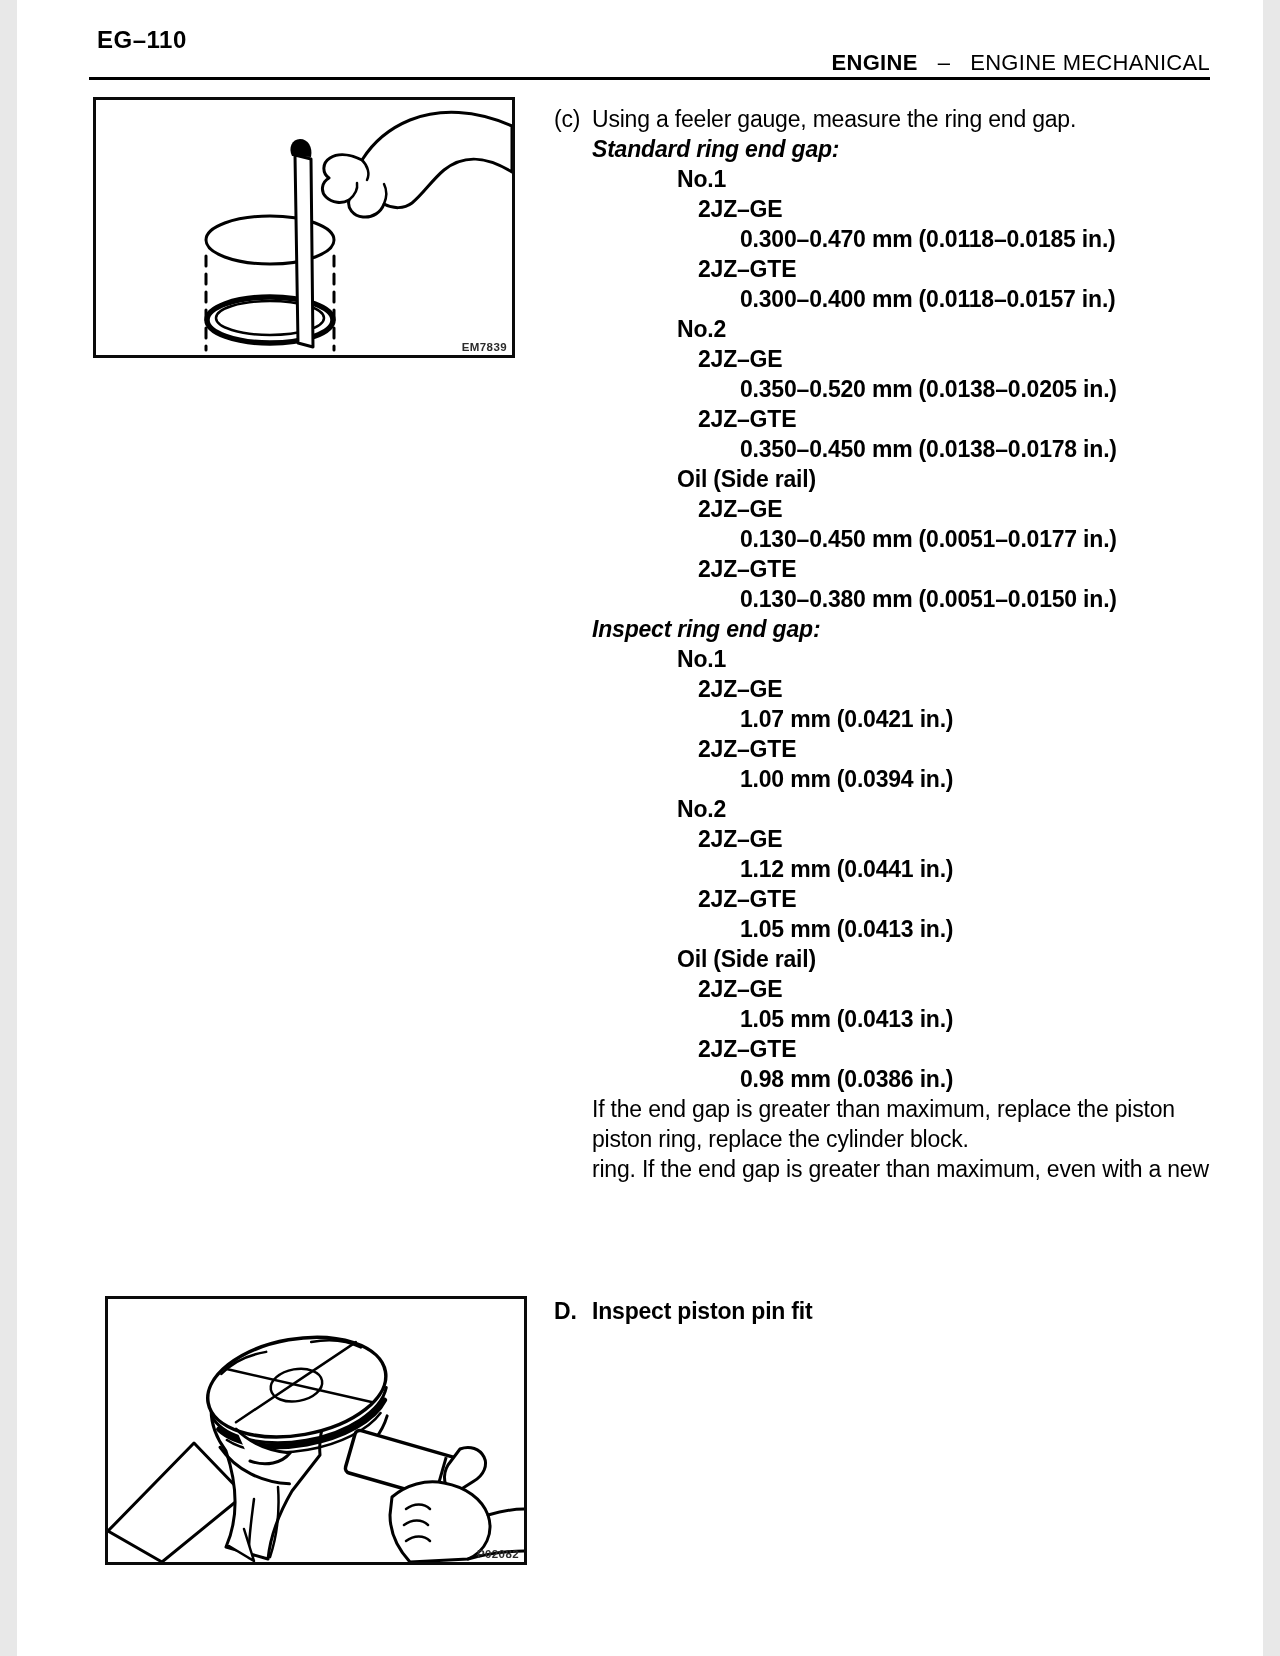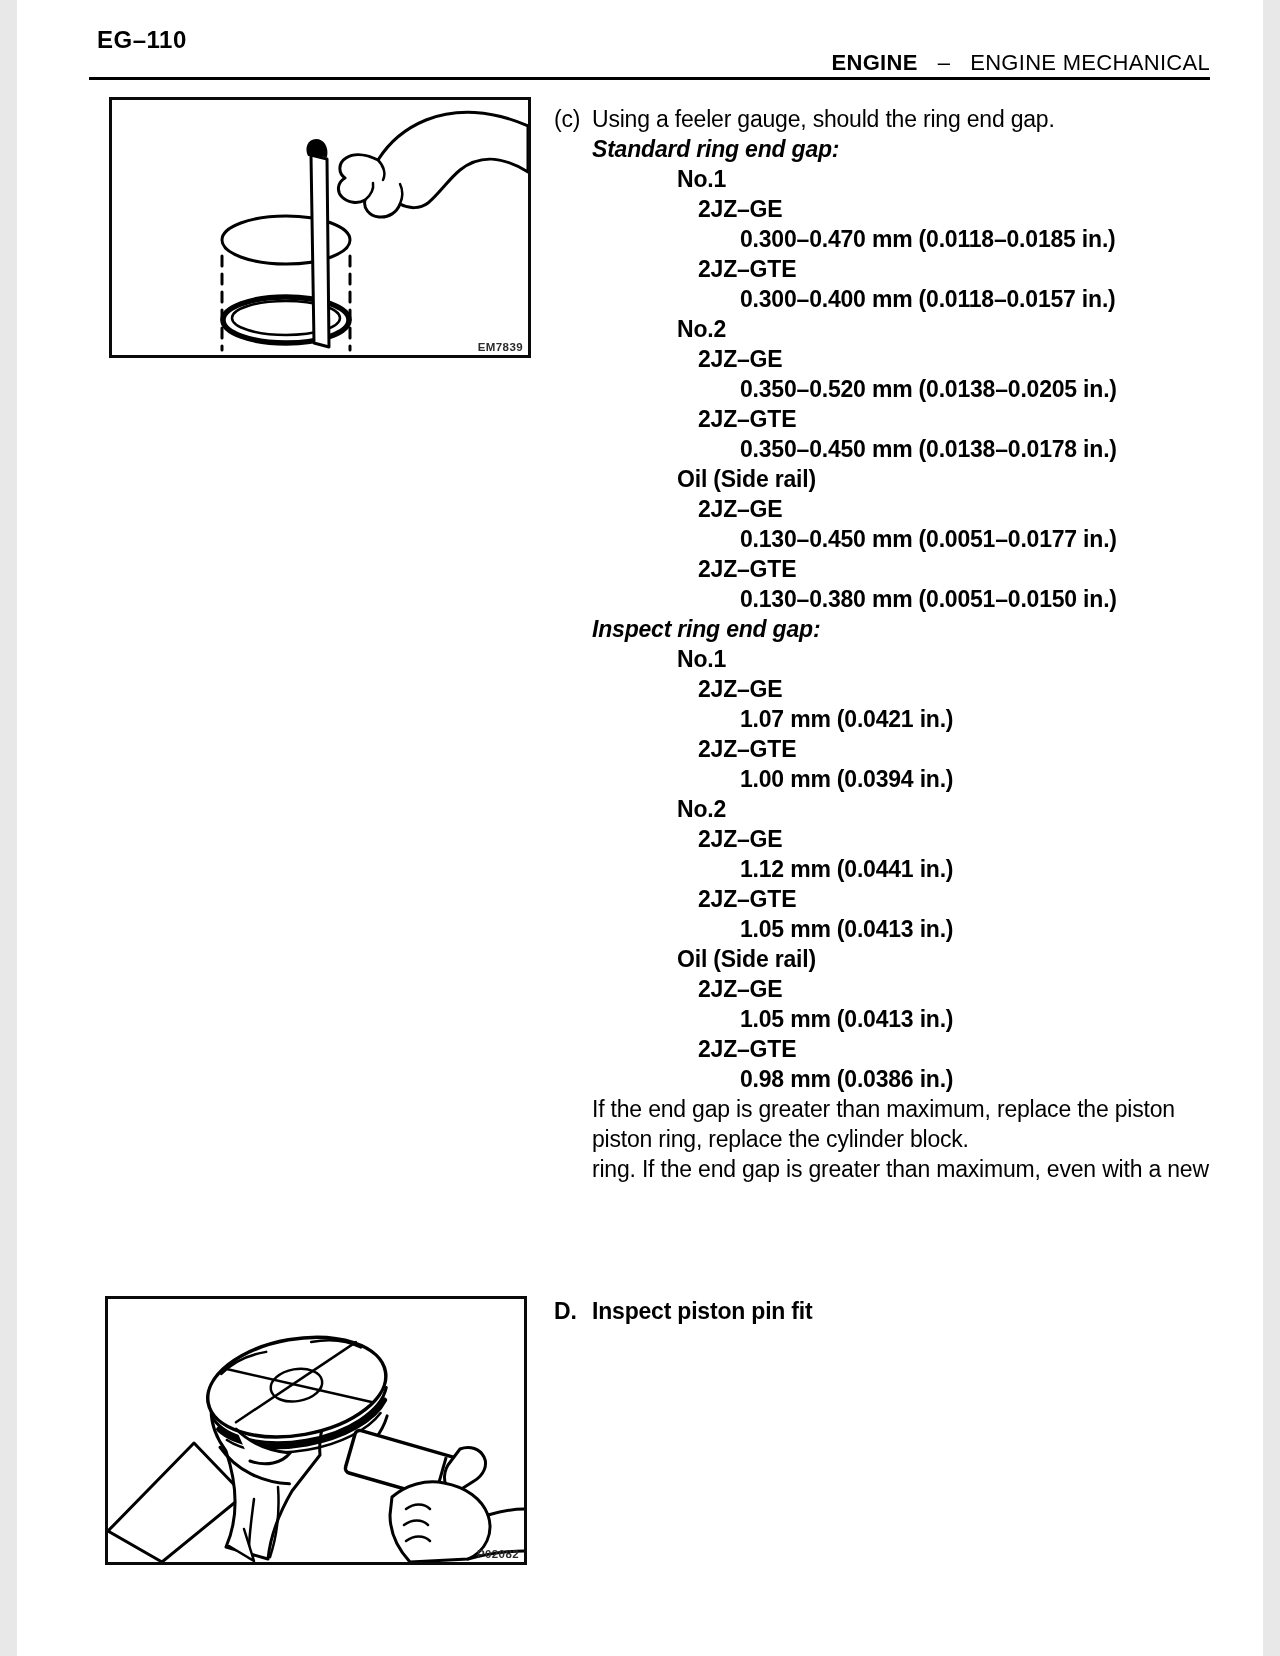--- a/index.html
+++ b/index.html
@@ -20,21 +20,21 @@
   .running-head .b{font-weight:bold;}
   .running-head .sep{margin:0 20px;}
   .head-rule{
     position:absolute; left:72px; top:77px; width:1121px; height:3px;
     background:#000;
   }
   .figure{
     position:absolute; border:3px solid #0a0a0a; background:#fff;
     box-sizing:border-box;
   }
-  #fig1{left:92px; top:97px; width:422px; height:261px;}
+  #fig1{left:76px; top:97px; width:422px; height:261px;}
   #fig2{left:88px; top:1296px; width:422px; height:269px;}
   .fig-code{
     position:absolute; right:5px; bottom:2px;
     font-size:11.5px; font-weight:bold; color:#2b2b2b; letter-spacing:0.4px;
   }
   .lbl{
     position:absolute; font-size:23px; line-height:30px; height:30px;
     letter-spacing:-0.2px; white-space:pre;
   }
   .bold{font-weight:bold;}
@@ -77,21 +77,21 @@
       <g stroke="#000" fill="none" stroke-width="2.5" stroke-linecap="round">
         <path d="M266 60 C 272 66 274 74 271 80"></path>
         <path d="M253 100 C 259 95 262 89 261 83"></path>
         <path d="M288 104 C 291 97 291 90 288 84"></path>
       </g>
     </svg>
     <div class="fig-code">EM7839</div>
   </div>
 
   <div class="lbl" style="left:537px; top:104px;">(c)</div>
-  <div class="lbl" style="left:575px; top:104px;">Using a feeler gauge, should the ring end gap.</div>
+  <div class="lbl" style="left:575px; top:104px;">Using a feeler gauge, measure the ring end gap.</div>
 
   <div class="flow">
       <div class="line ind-0 b">Standard ring end gap:</div>
       <div class="line ind-1 b">No.1</div>
       <div class="line ind-2 b">2JZ–GE</div>
       <div class="line ind-3 b">0.300–0.470 mm (0.0118–0.0185 in.)</div>
       <div class="line ind-2 b">2JZ–GTE</div>
       <div class="line ind-3 b">0.300–0.400 mm (0.0118–0.0157 in.)</div>
       <div class="line ind-1 b">No.2</div>
       <div class="line ind-2 b">2JZ–GE</div>

